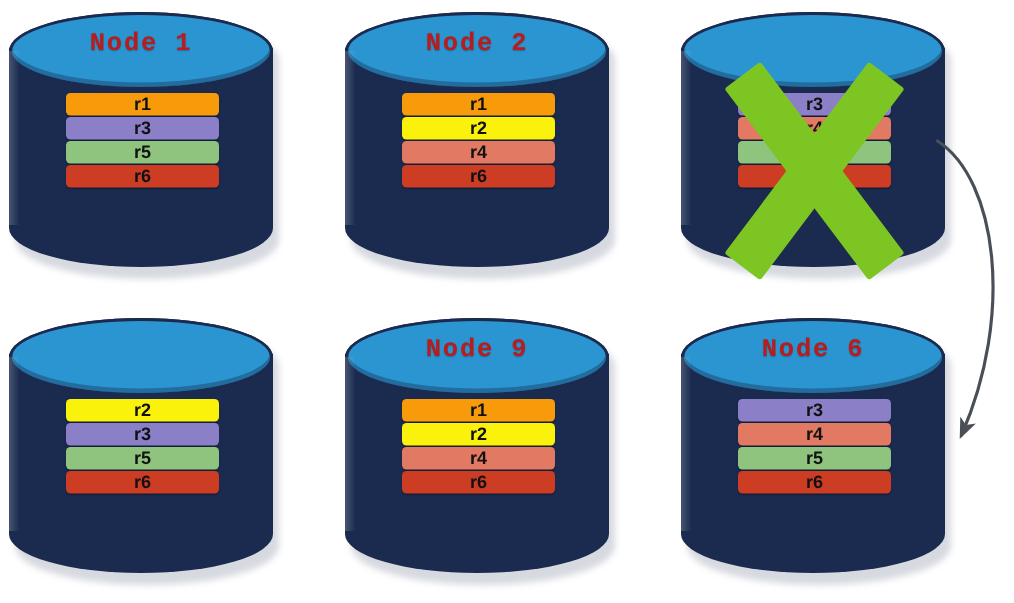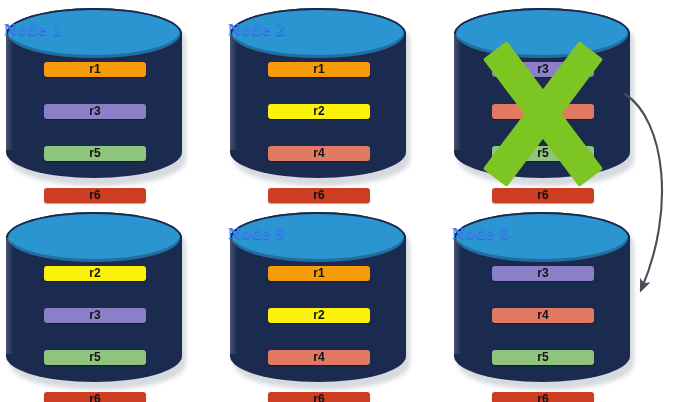--- a/index.html
+++ b/index.html
@@ -74,38 +74,39 @@
     width: 7px;
     height: 116px;
     background: linear-gradient(to right, rgba(255,255,255,0.20), rgba(255,255,255,0));
     pointer-events: none;
   }
   .node .node-title {
     position: absolute;
     left: 0;
     top: 16px;
     width: 180px;
-    color: #3b82f6;
+    text-align: center;
+    color: #b91c1c;
     font-size: 17px;
     font-weight: bold;
     letter-spacing: 1.2px;
-    font-family: Liberation Serif, serif;
+    font-family: Liberation Mono, monospace;
     text-shadow: 0 1px 1px rgba(0,0,0,0.25);
   }
 
   
   .bars {
     position: absolute;
     left: 40px;
     top: 58px;
     width: 102px;
   }
   .bar {
     height: 15px;
-    margin-bottom: 27px;
+    margin-bottom: 1px;
     border-radius: 3px;
     color: #111111;
     font-size: 12px;
     font-weight: bold;
     text-align: center;
     line-height: 15px;
     font-family: "Liberation Sans", sans-serif;
     box-shadow: 0 1px 1px rgba(0,0,0,0.35);
   }
   .bar:last-child { margin-bottom: 0; }

